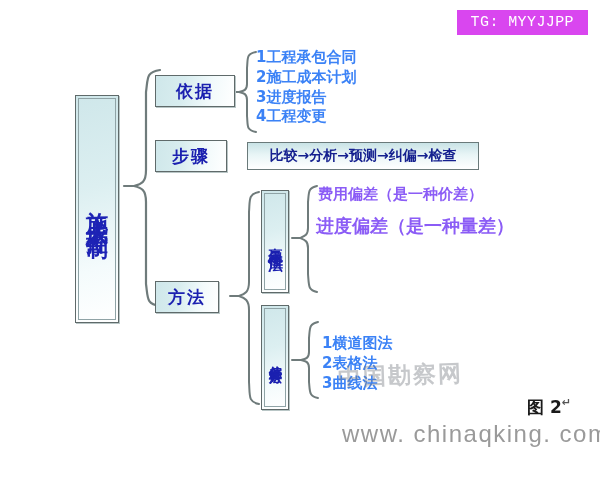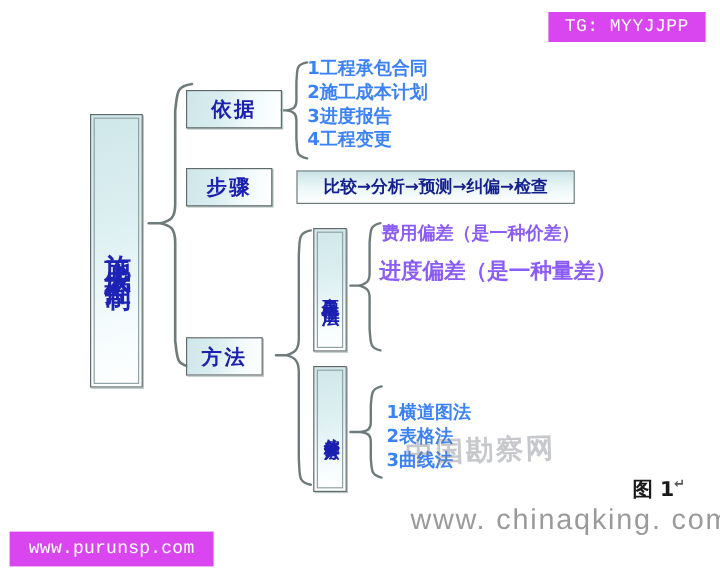--- a/index.html
+++ b/index.html
@@ -232,20 +232,19 @@
 
   <div class="textblock" id="list-piancha">1横道图法
 2表格法
 3曲线法</div>
 
   <div id="watermark-center">中国勘察网</div>
 
   <div id="watermark-chinaqking">www. chinaqking. com</div>
 
   <div id="figure-label">
-    <span>图 1</span><span class="pilcrow">↵</span>
+    <span>图 2</span><span class="pilcrow">↵</span>
   </div>
 
   <div class="badge" id="badge-tg">TG: MYYJJPP</div>
 
-  <div class="badge" id="badge-site">www.purunsp.com</div>
 
 </div>
 
 </body></html>

